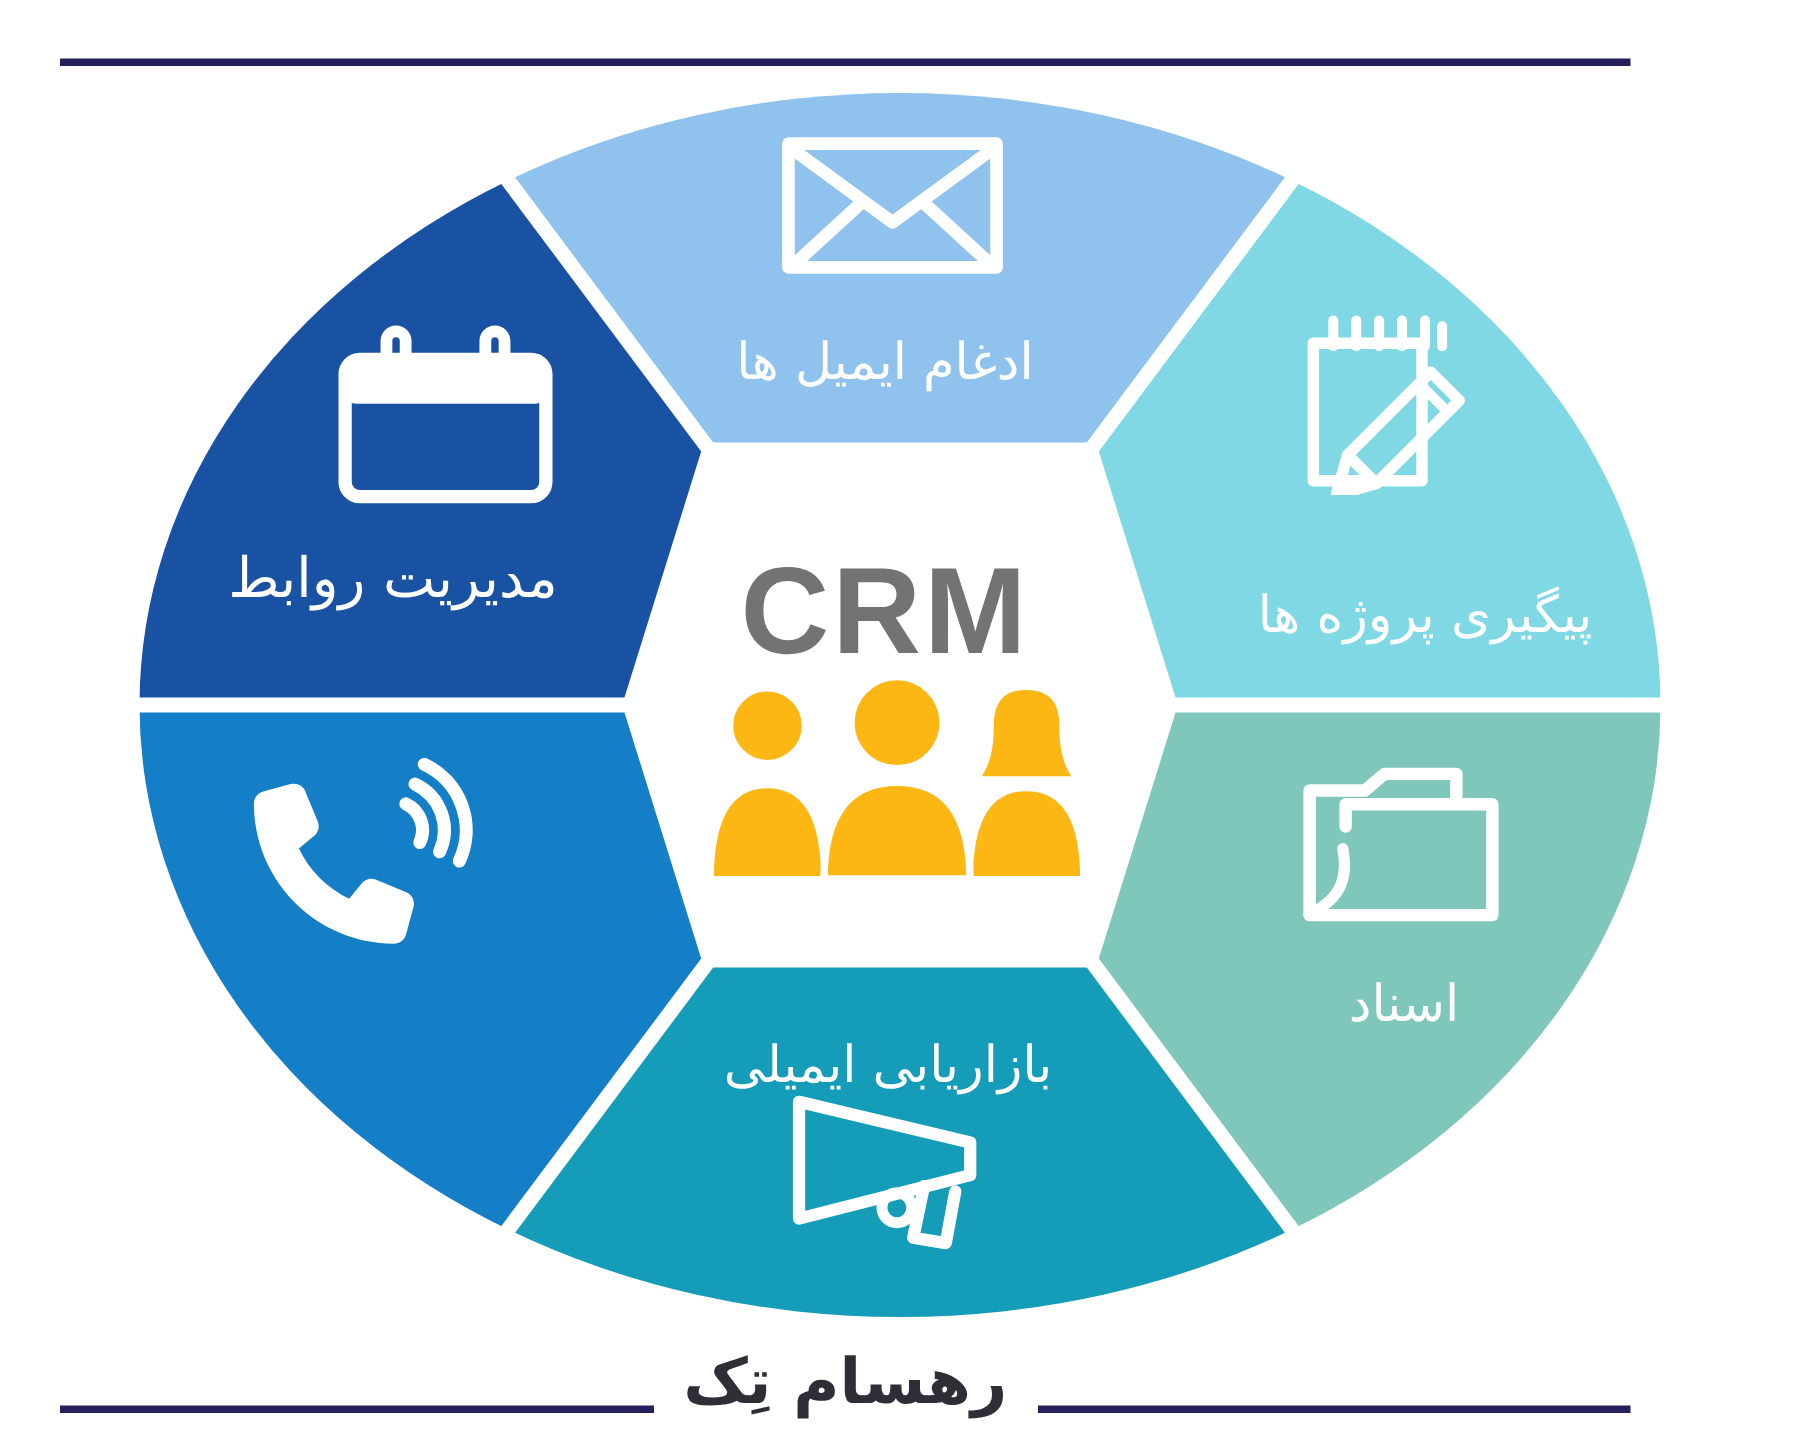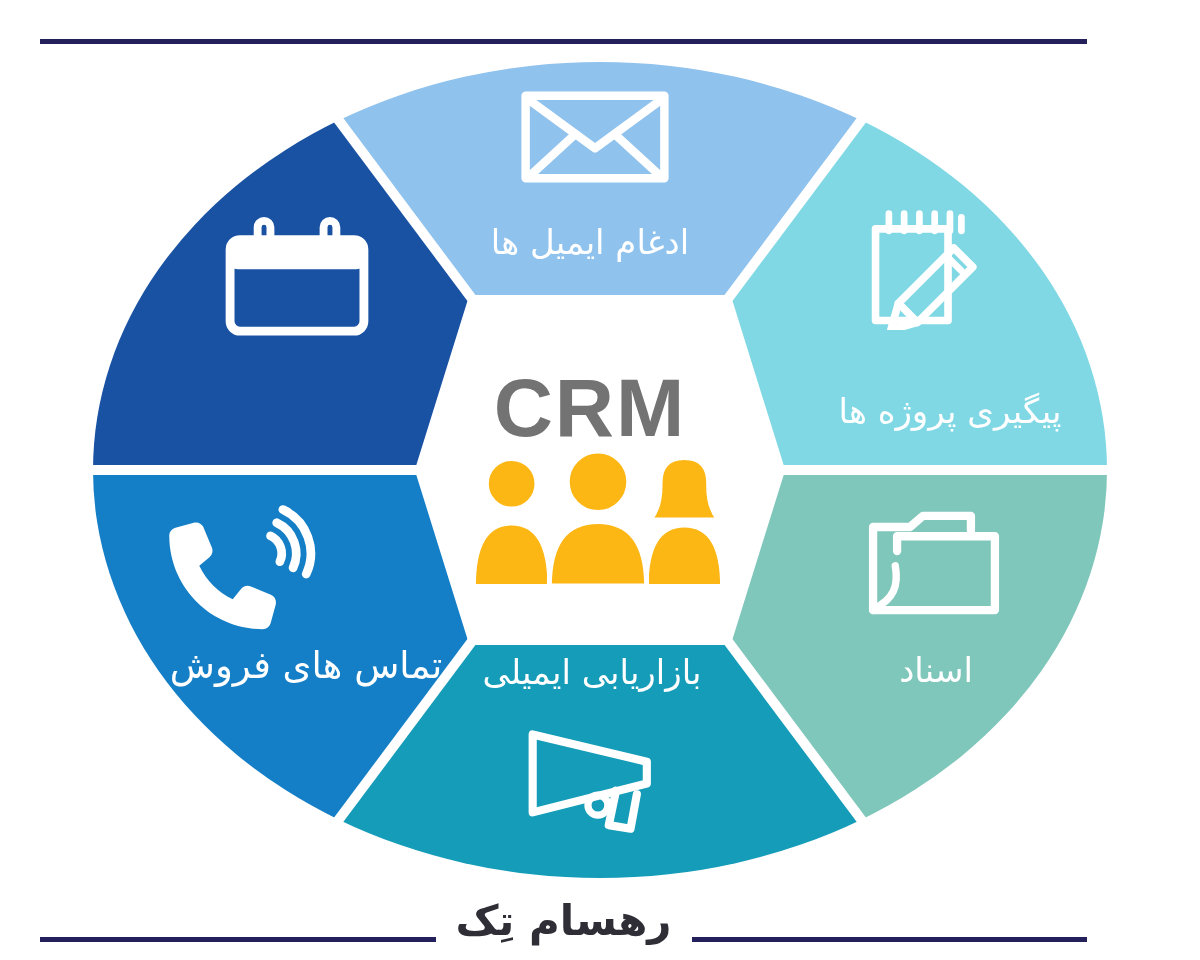--- a/index.html
+++ b/index.html
@@ -65,41 +65,41 @@
   </svg>
   <div class="seg-label" style="left:950px;top:380px;margin-top:31px;">پیگیری پروژه ها</div>
 
   <svg class="icon" style="left:860px;top:503px;" width="148" height="120" viewBox="0 0 160 130">
     <path class="st" d="M14,116 V26 H54 L68,14 H120 V30" stroke-width="9"></path>
     <path class="st" d="M14,116 H146 V36 H40 V52" stroke-width="9"></path>
     <path class="st" d="M16,114 C36,104 42,90 38,68" stroke-width="8"></path>
   </svg>
   <div class="seg-label" style="left:936px;top:651px;margin-top:19px;">اسناد</div>
 
-  <div class="seg-label" style="left:592px;top:672px;">بازاریابی ایمیلی</div>
+  <div class="seg-label" style="left:592px;top:711px;">بازاریابی ایمیلی</div>
   <svg class="icon" style="left:520px;top:722px;" width="154" height="112" viewBox="0 0 170 120">
     <path class="st" d="M14,12 V98 L140,66 V42 Z" stroke-width="9"></path>
     <path class="st" d="M106,74 L98,112 L122,116 L129,78" stroke-width="9"></path>
     <circle class="st" cx="86" cy="90" r="11" stroke-width="8"></circle>
   </svg>
 
   <svg class="icon" style="left:163px;top:505px;" width="156" height="126" viewBox="0 0 160 130">
     <path fill="#ffffff" transform="translate(6,18) scale(0.215)" d="M164.9 24.6c-7.7-18.6-28-28.5-47.4-23.2l-88 24C12.1 30.2 0 46 0 64C0 311.4 200.6 512 448 512c18 0 33.8-12.1 38.6-29.5l24-88c5.3-19.4-4.6-39.7-23.2-47.4l-96-40c-16.3-6.8-35.2-2.1-46.3 11.6L304.7 368C234.3 334.7 177.3 277.7 144 207.3L192.7 167c13.7-11.2 18.4-30 11.6-46.3l-40-96z"></path>
     <path class="st" d="M110.5,31.9 A20,20 0 0 1 120.1,58.5" stroke-width="9"></path>
     <path class="st" d="M116.8,18.3 A35,35 0 0 1 133.7,64.8" stroke-width="9"></path>
     <path class="st" d="M123.2,4.7 A50,50 0 0 1 147.3,71.2" stroke-width="9"></path>
   </svg>
-  <div class="seg-label big" style="left:306px;top:666px;">تماس های فروش</div>
 
   <svg class="icon" style="left:223px;top:216px;" width="148" height="123" viewBox="0 0 150 125">
     <rect class="st" x="7" y="24" width="136" height="93" rx="10" stroke-width="9"></rect>
     <rect x="7" y="24" width="136" height="27" rx="8" fill="#ffffff" stroke="#ffffff" stroke-width="6"></rect>
     <rect class="st" x="35" y="5" width="13" height="31" rx="6.5" stroke-width="8"></rect>
     <rect class="st" x="102" y="5" width="13" height="31" rx="6.5" stroke-width="8"></rect>
   </svg>
+  <div class="seg-label big" style="left:262px;top:386px;">مدیریت روابط</div>
 
   <div class="crm-title">CRM</div>
   <svg class="icon" style="left:462px;top:452px;" width="272" height="134" viewBox="0 0 270 135">
     <g stroke="#ffffff" fill="#FDB714">
       <circle cx="48" cy="32" r="25" stroke-width="4"></circle>
       <path d="M10,135 Q10,72 48,72 Q86,72 86,135 Z" stroke-width="4"></path>
       <path d="M222,6 Q197,6 198,34 Q198,56 188,68 L256,68 Q246,56 246,34 Q247,6 222,6 Z" stroke-width="4"></path>
       <path d="M184,135 Q184,74 222,74 Q260,74 260,135 Z" stroke-width="4"></path>
       <circle cx="135" cy="30" r="31" stroke-width="5"></circle>
       <path d="M86,135 Q86,70 135,70 Q184,70 184,135 Z" stroke-width="5"></path>

